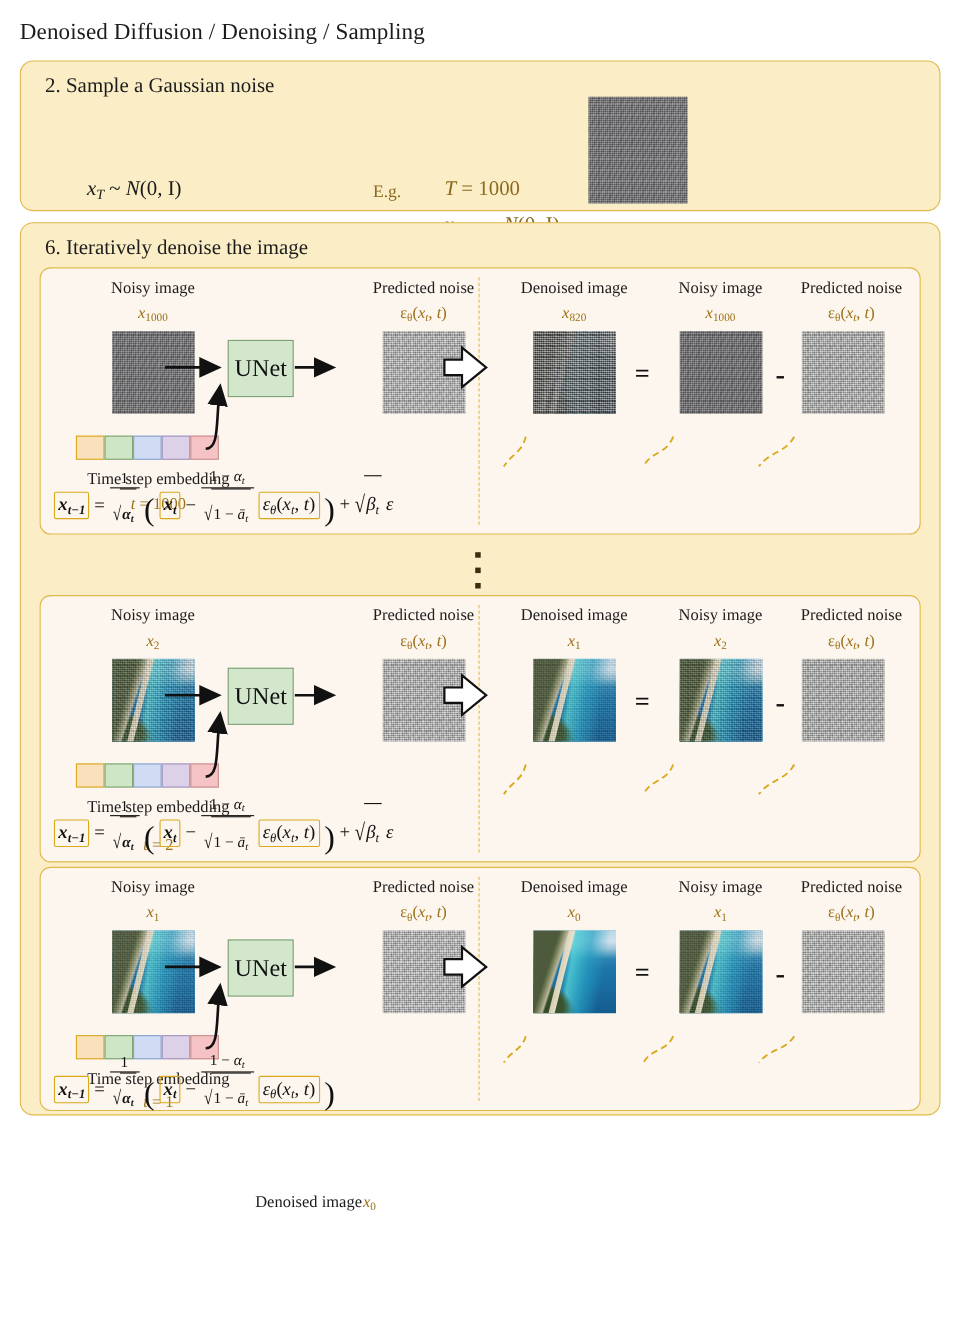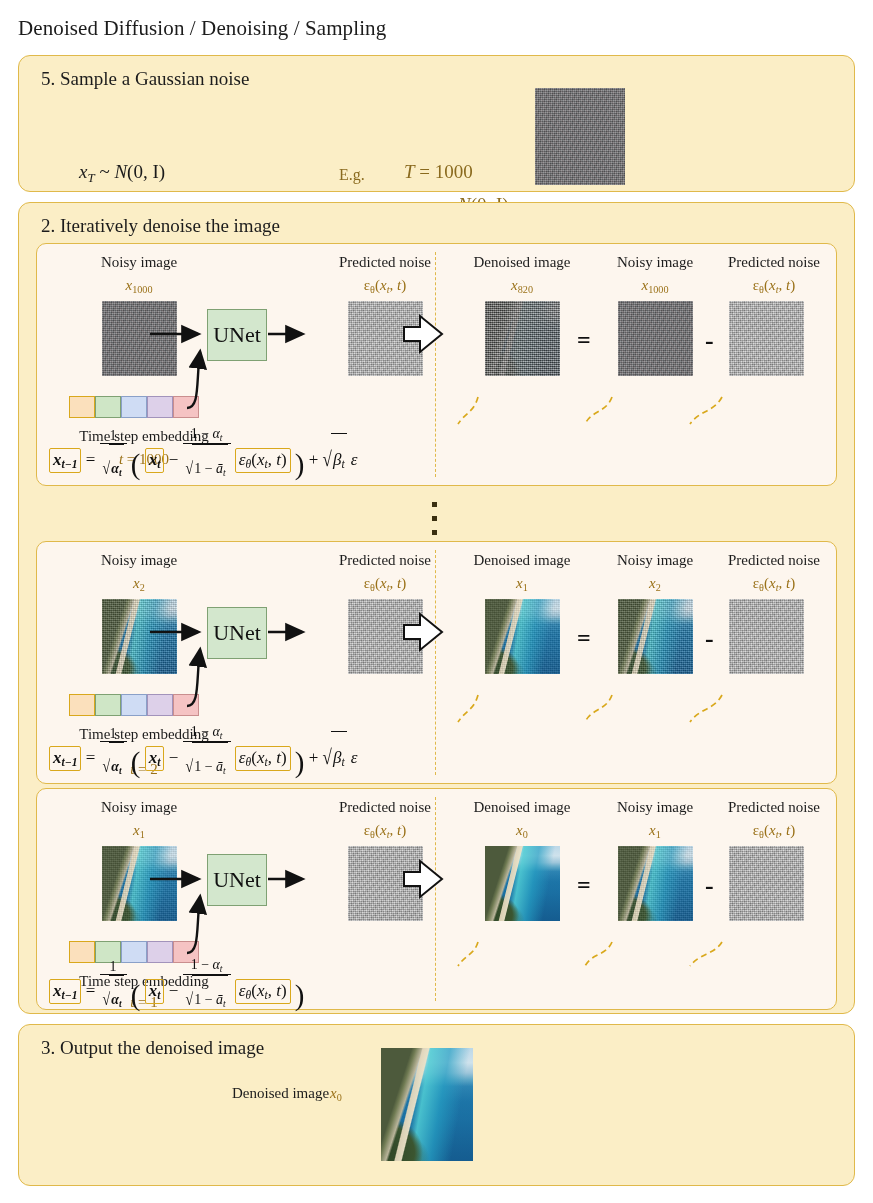--- a/index.html
+++ b/index.html
@@ -166,40 +166,40 @@
   .paren{display:inline-block;font-size:1.7em;vertical-align:-.3em;line-height:.8;}
 </style>
 </head>
 <body>
 
 <div class="page">
 
   <div class="doc-title">Denoised Diffusion / Denoising / Sampling</div>
 
   <div class="panel" id="panel-1">
-    <div class="panel-heading">5. Sample a Gaussian noise</div>
+    <div class="panel-heading">2. Sample a Gaussian noise</div>
 
     <div class="eq-xT">
       <span class="mi">x</span><span class="sub mi">T</span> ~ <span class="mi">N</span>(0,&nbsp;I)
     </div>
 
     <div class="eg-label">E.g.</div>
 
     <div class="eg-line1">
       <span class="mi">T</span> = 1000
     </div>
     <div class="eg-line2">
       <span class="mi">x</span><span class="sub">1000</span> ~ <span class="mi">N</span>(0,&nbsp;I)
     </div>
 
     <div class="tile noise-dark" style="left:516px;top:32px;width:90px;height:97px;"></div>
   </div>
 
   <div class="panel" id="panel-2">
-    <div class="panel-heading">2. Iteratively denoise the image</div>
+    <div class="panel-heading">6. Iteratively denoise the image</div>
   </div>
 
   <div class="row" id="row-a">
     <div class="divider" style="left:398px;"></div>
 
     <div class="cap" style="left:22px;top:10px;width:160px;">Noisy image</div>
     <div class="var" style="left:22px;top:33px;width:160px;"><span class="mi">x</span><span class="sub">1000</span></div>
     <div class="tile noise-dark" style="left:65px;top:57px;width:75px;height:75px;"></div>
 
     <div class="unet" style="left:170px;top:65px;width:60px;height:52px;">
@@ -358,24 +358,20 @@
       <span class="frac"><span class="num">1</span><span class="den"><span class="radsym">√</span><span class="sqrt"><b><span class="mi">α</span><span class="sub mi">t</span></b></span></span></span>
       <span class="paren">(</span>
       <span class="boxed"><b><span class="mi">x</span><span class="sub mi">t</span></b></span>
       <span>−</span>
       <span class="frac"><span class="num">1 − <span class="mi">α</span><span class="sub mi">t</span></span><span class="den"><span class="radsym">√</span><span class="sqrt">1 − <span class="mi">ā</span><span class="sub mi">t</span></span></span></span>
       <span class="boxed"><span class="mi">ε</span><span class="sub mi">θ</span>(<span class="mi">x</span><span class="sub mi">t</span>, <span class="mi">t</span>)</span>
       <span class="paren">)</span>
     </div>
   </div>
 
-  <div class="panel" id="panel-3">
-    <div class="panel-heading">3. Output the denoised image</div>
-    <div class="tile photo n-none" style="left:362px;top:23px;width:92px;height:113px;"></div>
-  </div>
   <div class="out-label">Denoised image</div>
   <div class="out-var"><span class="mi">x</span><span class="sub">0</span></div>
 
   <svg class="ov" xmlns="http://www.w3.org/2000/svg">
     <defs>
       <marker id="ah" markerWidth="9" markerHeight="9" refX="7" refY="4.5" orient="auto">
         <path d="M0,0.6 L8.5,4.5 L0,8.4 z" fill="#111"></path>
       </marker>
     </defs>
 

